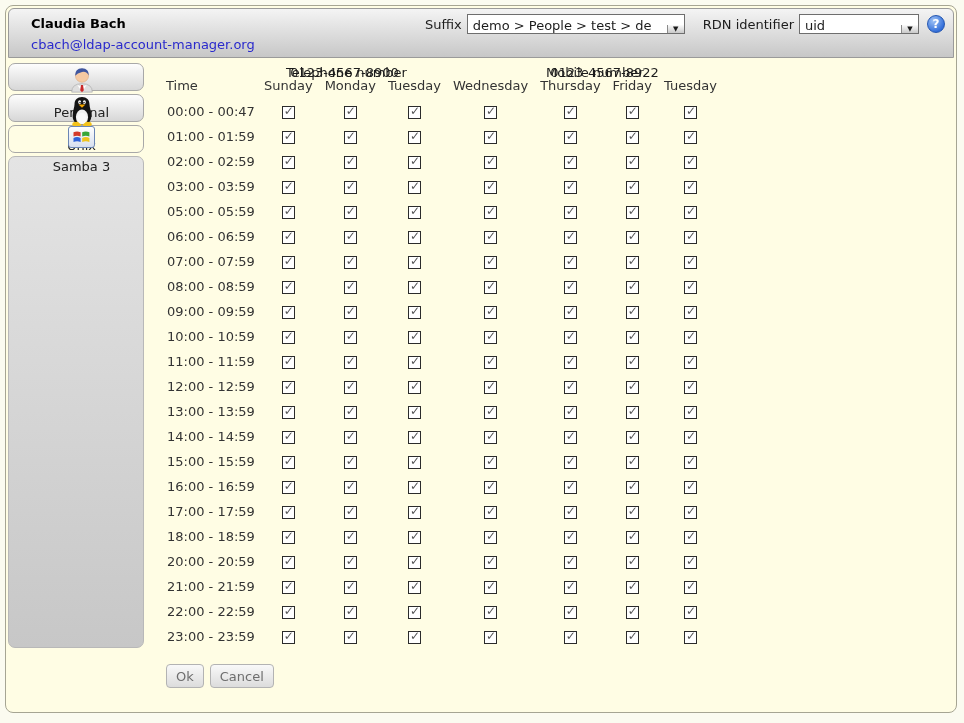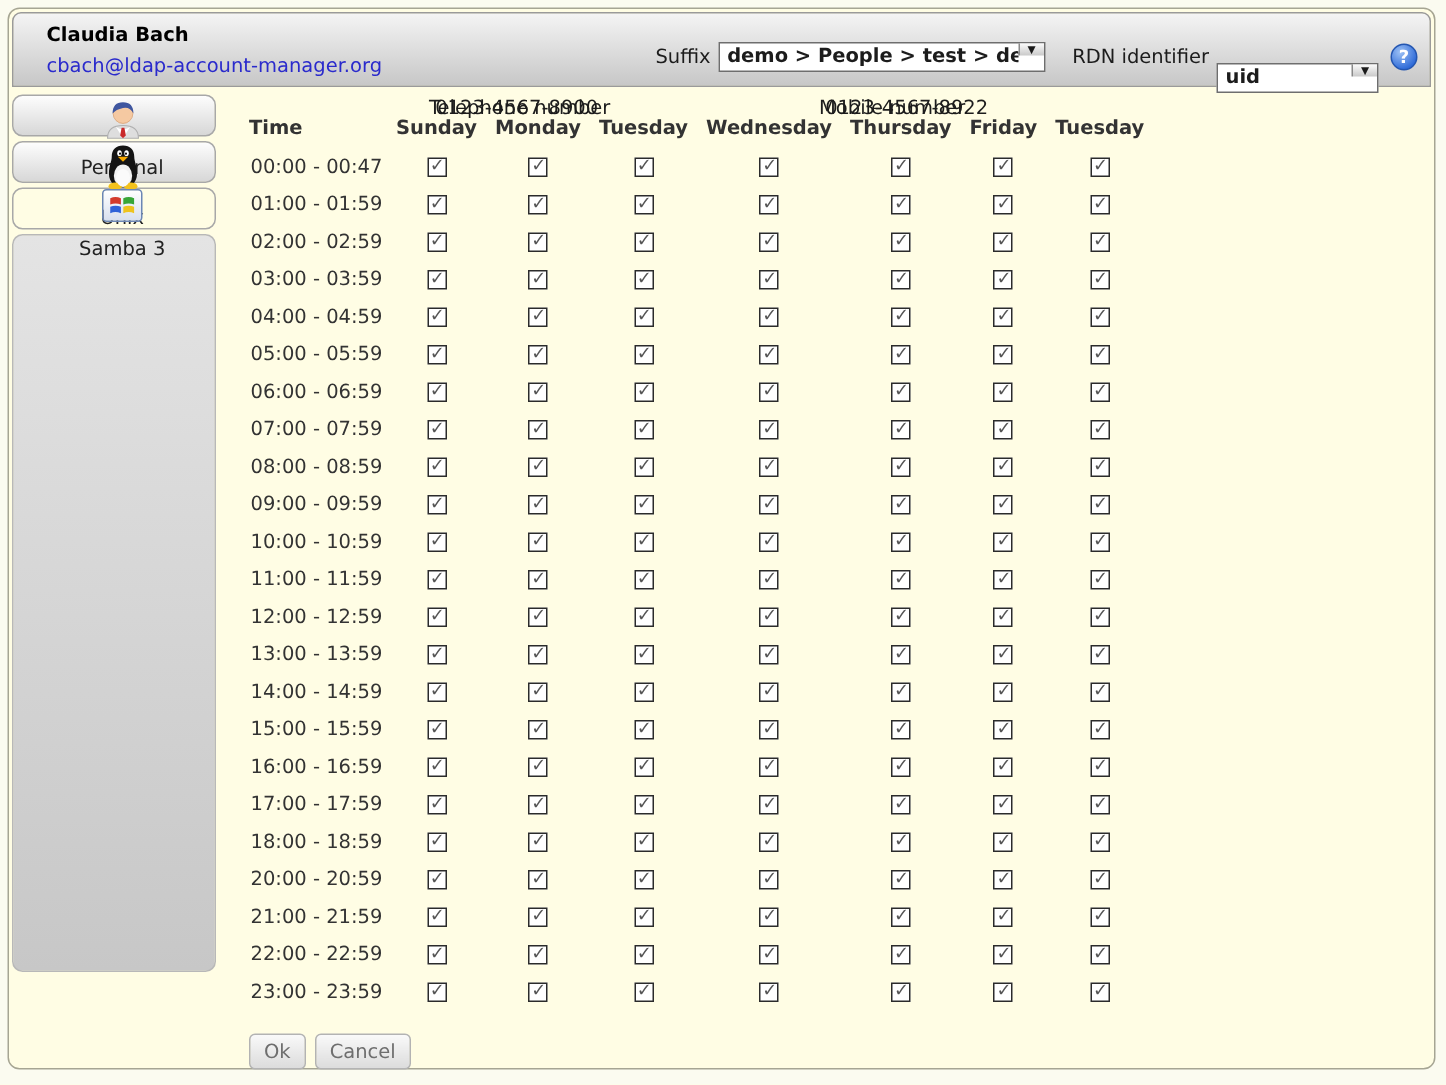--- a/index.html
+++ b/index.html
@@ -23,35 +23,35 @@
     box-sizing:border-box;
     border:1px solid #9a9a9a;border-radius:6px 6px 0 0;
     background:linear-gradient(#f4f4f4,#c7c7c7);
   }
   .hdr-name{position:absolute;left:22px;top:7px;font-weight:bold;color:#000;}
   .hdr-row1-right{position:absolute;right:8px;top:5px;display:flex;align-items:center;}
   .hdr-label{color:#1c1c1c;margin-right:5px;white-space:nowrap;}
   .gap18{width:18px;}
   .gap8{width:8px;}
   .select{
-    display:inline-flex;align-items:flex-start;height:20px;box-sizing:border-box;
-    border:1px solid #6e6e6e;background:#fff;font-weight:bold;
+    display:inline-flex;align-items:flex-end;height:20px;box-sizing:border-box;
+    border:1px solid #6e6e6e;background:#fff;
   }
   .select-value{
     padding:1px 4px 0 5px;white-space:nowrap;overflow:hidden;
     color:#1c1c1c;flex:1;
   }
   .select-btn{
     width:16px;flex:0 0 16px;display:flex;align-items:center;justify-content:center;
     background:linear-gradient(#fbfbfb,#c9c9c9);
     border-left:1px solid #8a8a8a;
     font-size:7px;color:#1a1a1a;
   }
   .sel-suffix{width:218px;}
-  .sel-rdn{width:108px;margin-top:28px;}
+  .sel-rdn{width:120px;}
   .help-icon{
     width:18px;height:18px;border-radius:50%;
     background:radial-gradient(circle at 35% 30%,#9ec2f5,#2f6bd8 75%);
     border:1px solid #2456b0;color:#fff;
     display:flex;align-items:center;justify-content:center;
     font-size:12px;font-weight:bold;cursor:pointer;box-sizing:border-box;
   }
   .hdr-row2 span{position:absolute;top:28px;white-space:nowrap;}
   .email-link{left:22px;color:#2a2acc;cursor:pointer;}
   .phone{left:277px;color:#1c1c1c;}
@@ -75,21 +75,21 @@
   }
   .side-panel{
     height:492px;box-sizing:border-box;
     border:1px solid #b8b8b8;border-radius:7px;
     background:linear-gradient(#e4e4e4,#c7c7c7);
   }
   
   .content{position:absolute;left:160px;top:72px;}
   table.hours{border-collapse:separate;border-spacing:0;font-size:13px;color:#333;}
   table.hours th{
-    font-weight:bold;text-align:center;padding:0 6px 6px 6px;white-space:nowrap;
+    font-weight:normal;text-align:center;padding:0 6px 6px 6px;white-space:nowrap;
   }
   table.hours th.time-h{text-align:left;width:86px;padding-left:0;}
   table.hours td{height:23px;text-align:center;vertical-align:middle;}
   table.hours td.time-c{text-align:left;white-space:nowrap;color:#333;}
   .cb{
     display:inline-block;width:13px;height:13px;box-sizing:border-box;
     background:#fff;border:1px solid #2b2b2b;position:relative;
     vertical-align:middle;cursor:pointer;
   }
   .cb.checked::after{
@@ -235,30 +235,20 @@
             <td class="time-c">03:00 - 03:59</td>
             <td><span class="cb checked"></span></td>
             <td><span class="cb checked"></span></td>
             <td><span class="cb checked"></span></td>
             <td><span class="cb checked"></span></td>
             <td><span class="cb checked"></span></td>
             <td><span class="cb checked"></span></td>
             <td><span class="cb checked"></span></td>
           </tr>
           <tr>
-            <td class="time-c">04:00 - 04:59</td>
-            <td><span class="cb checked"></span></td>
-            <td><span class="cb checked"></span></td>
-            <td><span class="cb checked"></span></td>
-            <td><span class="cb checked"></span></td>
-            <td><span class="cb checked"></span></td>
-            <td><span class="cb checked"></span></td>
-            <td><span class="cb checked"></span></td>
-          </tr>
-          <tr>
             <td class="time-c">05:00 - 05:59</td>
             <td><span class="cb checked"></span></td>
             <td><span class="cb checked"></span></td>
             <td><span class="cb checked"></span></td>
             <td><span class="cb checked"></span></td>
             <td><span class="cb checked"></span></td>
             <td><span class="cb checked"></span></td>
             <td><span class="cb checked"></span></td>
           </tr>
           <tr>

